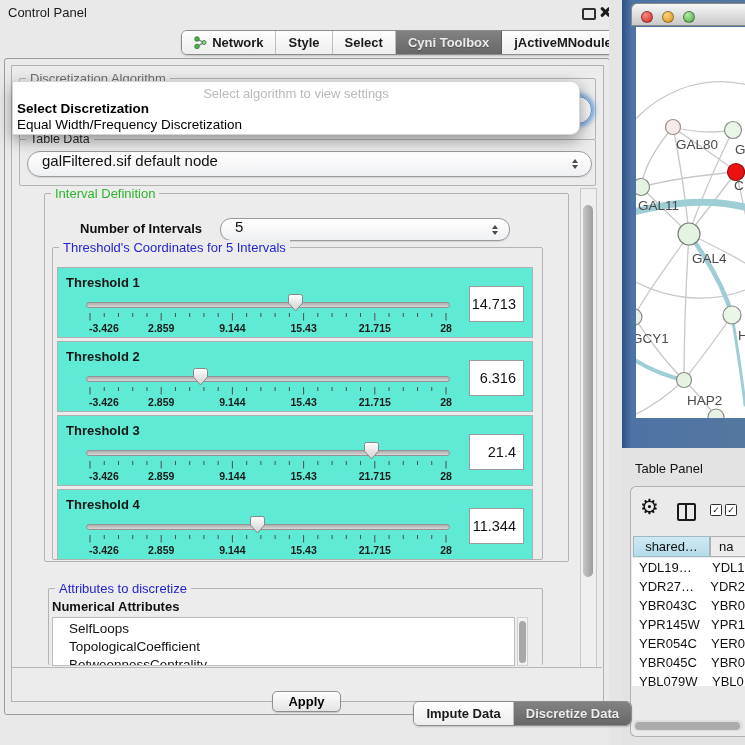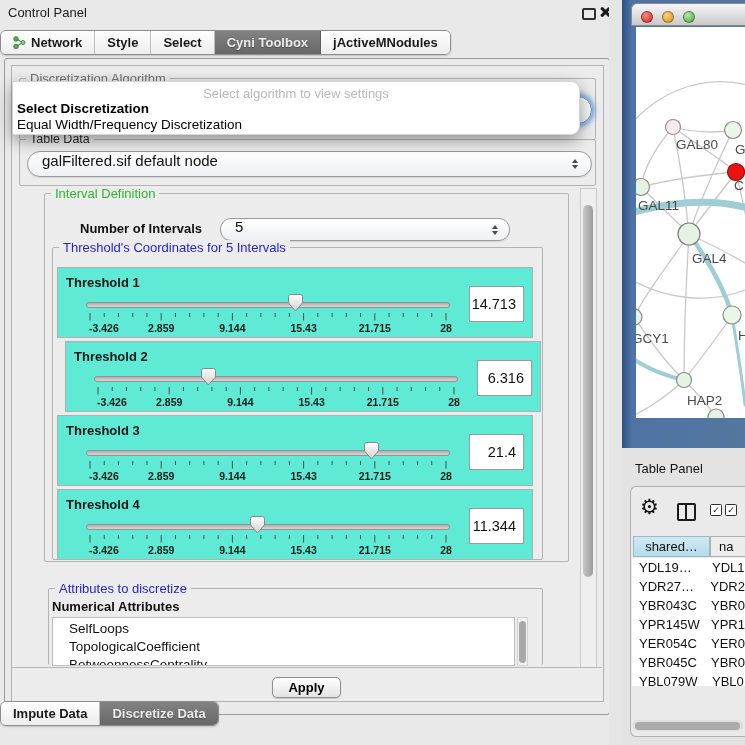--- a/index.html
+++ b/index.html
@@ -14,21 +14,21 @@
   .close-ic{position:absolute;left:599px;top:6px;width:12px;height:12px}
   .close-ic::before,.close-ic::after{content:"";position:absolute;left:5px;top:0;width:2.6px;height:12px;background:#1c1c1c;border-radius:1px}
   .close-ic::before{transform:rotate(45deg)}.close-ic::after{transform:rotate(-45deg)}
 
   .seg{display:flex;border:1px solid #8d8d8d;border-radius:6px;overflow:hidden;
        background:linear-gradient(#ffffff,#ebebeb);box-shadow:0 1px 2px rgba(0,0,0,.18)}
   .seg-item{padding:4px 12px;font-size:13px;font-weight:bold;color:#1a1a1a;
             border-right:1px solid #bdbdbd;display:flex;align-items:center;gap:5px;white-space:nowrap;background:linear-gradient(#fefefe,#ededed)}
   .seg-item:last-child{border-right:none}
   .seg-item.sel{background:linear-gradient(#828282,#676767);color:#ececec;border-right-color:#5c5c5c;text-shadow:0 1px 1px rgba(0,0,0,.3)}
-  .tabrow{left:0;width:620px;display:flex;justify-content:flex-start}
+  .tabrow{left:12px;width:620px;display:flex;justify-content:flex-end}
 
   .outer-panel{left:4px;top:58px;width:604px;height:655px;border:1px solid #9b9b9b;border-radius:3px;background:#eaeaea}
   .inner-panel{left:11px;top:65px;width:591px;height:635px;border:1px solid #b2b2b2;background:#ececec}
 
   .grp{border:1px solid #b3b3b3;border-radius:2px}
   .grp-title{position:absolute;top:-8px;left:6px;background:#ececec;padding:0 4px;font-size:13px;line-height:15px}
   .t-gray{color:#6f6f6f}.t-dark{color:#2a2a2a;font-size:12.5px}
   .t-green{color:#2db52d}.t-blue{color:#2424d0}
 
   .combo{border:1px solid #9a9a9a;border-radius:13px;background:linear-gradient(#ffffff,#eff0f2);
@@ -218,21 +218,21 @@
         <text x="288.8" y="19" font-size="10.5" font-weight="bold" fill="#1a1a1a" text-anchor="middle">21.715</text>
         <line x1="303.04" y1="0" x2="303.04" y2="4" stroke="#4f4f4f" stroke-width="1"></line>
         <line x1="317.28000000000003" y1="0" x2="317.28000000000003" y2="4" stroke="#4f4f4f" stroke-width="1"></line>
         <line x1="331.52" y1="0" x2="331.52" y2="4" stroke="#4f4f4f" stroke-width="1"></line>
         <line x1="345.76" y1="0" x2="345.76" y2="4" stroke="#4f4f4f" stroke-width="1"></line>
         <line x1="360" y1="0" x2="360" y2="7.5" stroke="#4f4f4f" stroke-width="1"></line>
         <text x="360" y="19" font-size="10.5" font-weight="bold" fill="#1a1a1a" text-anchor="middle">28</text>
       </svg>
       <div class="val">14.713</div>
     </div>
-    <div class="abs thr" style="top: 341px; margin-left: 8px;">
+    <div class="abs thr" style="top: 341px;">
       <div class="lbl">Threshold 2</div>
       <div class="track"></div>
       <svg width="15" height="18" class="thumb" style="left: 134.859px;">
         <defs>
           <linearGradient id="tg1" x1="0" y1="0" x2="0" y2="1">
             <stop offset="0%" stop-color="#fefefe"></stop>
             <stop offset="100%" stop-color="#cfcfcf"></stop>
           </linearGradient>
         </defs>
         <path d="M2.5,0.5 h10 a2,2 0 0 1 2,2 v6.5 L7.5,17 L0.5,9 V2.5 a2,2 0 0 1 2,-2 Z" fill="url(#tg1)" stroke="#878787" stroke-width="1"></path>
@@ -381,21 +381,21 @@
     <div>BetweennessCentrality</div>
   </div>
 <div class="abs mini-sb">
     <span class="th"></span>
   </div>
 
 <div class="abs sb-track"></div>
 <div class="abs sb-thumb"></div>
 <div class="abs" style="left:12px;top:667px;width:590px;height:1px;background:#b7b7b7"></div>
 
-<div class="abs" style="left:11px;top:670px;width:591px;height:28px;display:flex;justify-content:center;align-items:flex-end">
+<div class="abs" style="left:11px;top:691px;width:591px;height:28px;display:flex;justify-content:center;align-items:flex-start">
   <button class="btn">Apply</button>
 </div>
 
 <div class="abs tabrow" style="top:701px;z-index:5">
   <div class="seg" id="bottom-tabs">
       <div class="seg-item">Impute Data</div>
       <div class="seg-item sel">Discretize Data</div>
     </div>
 </div>
 

